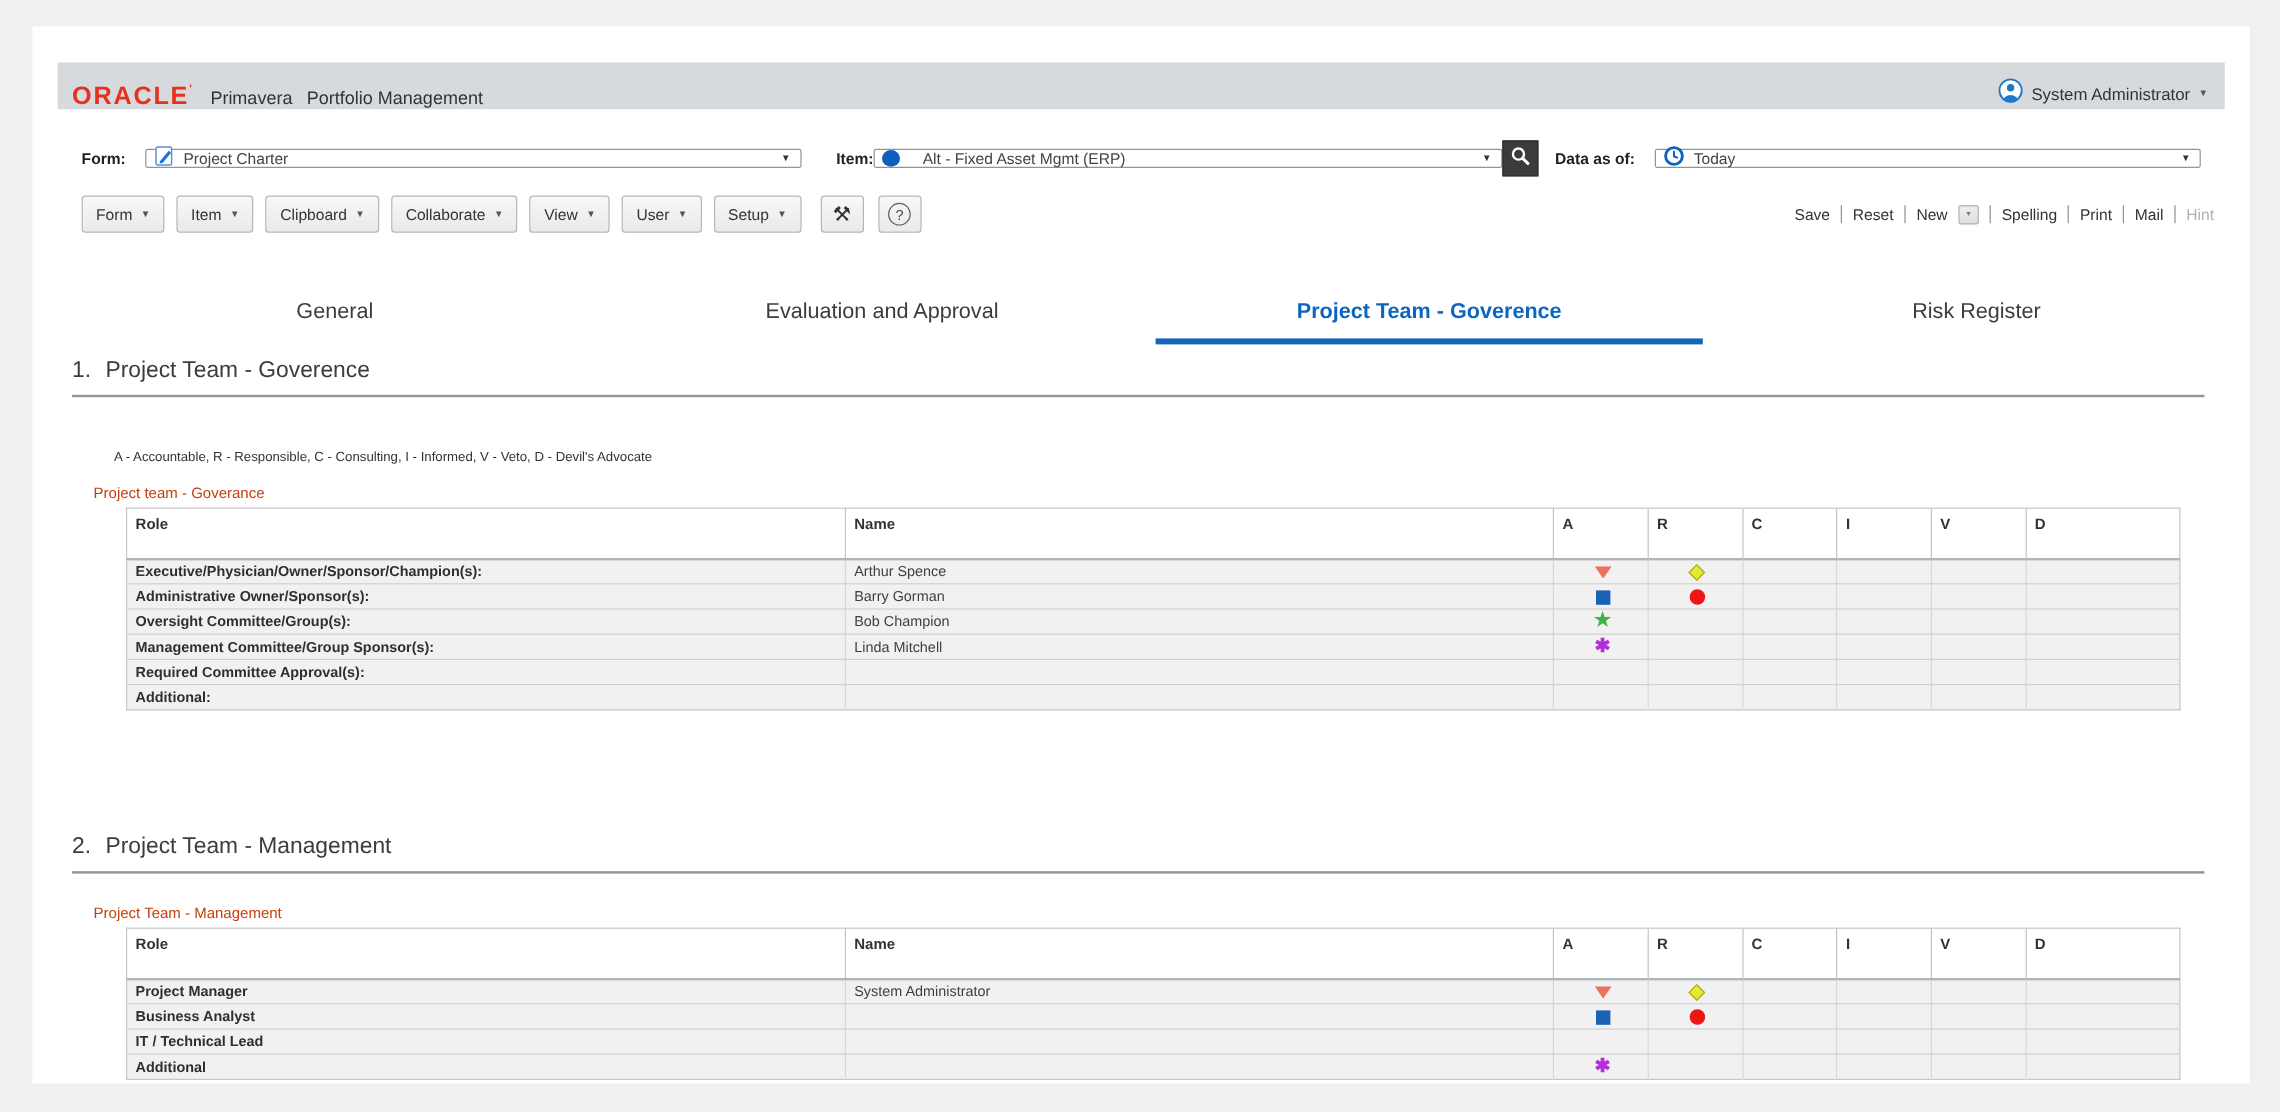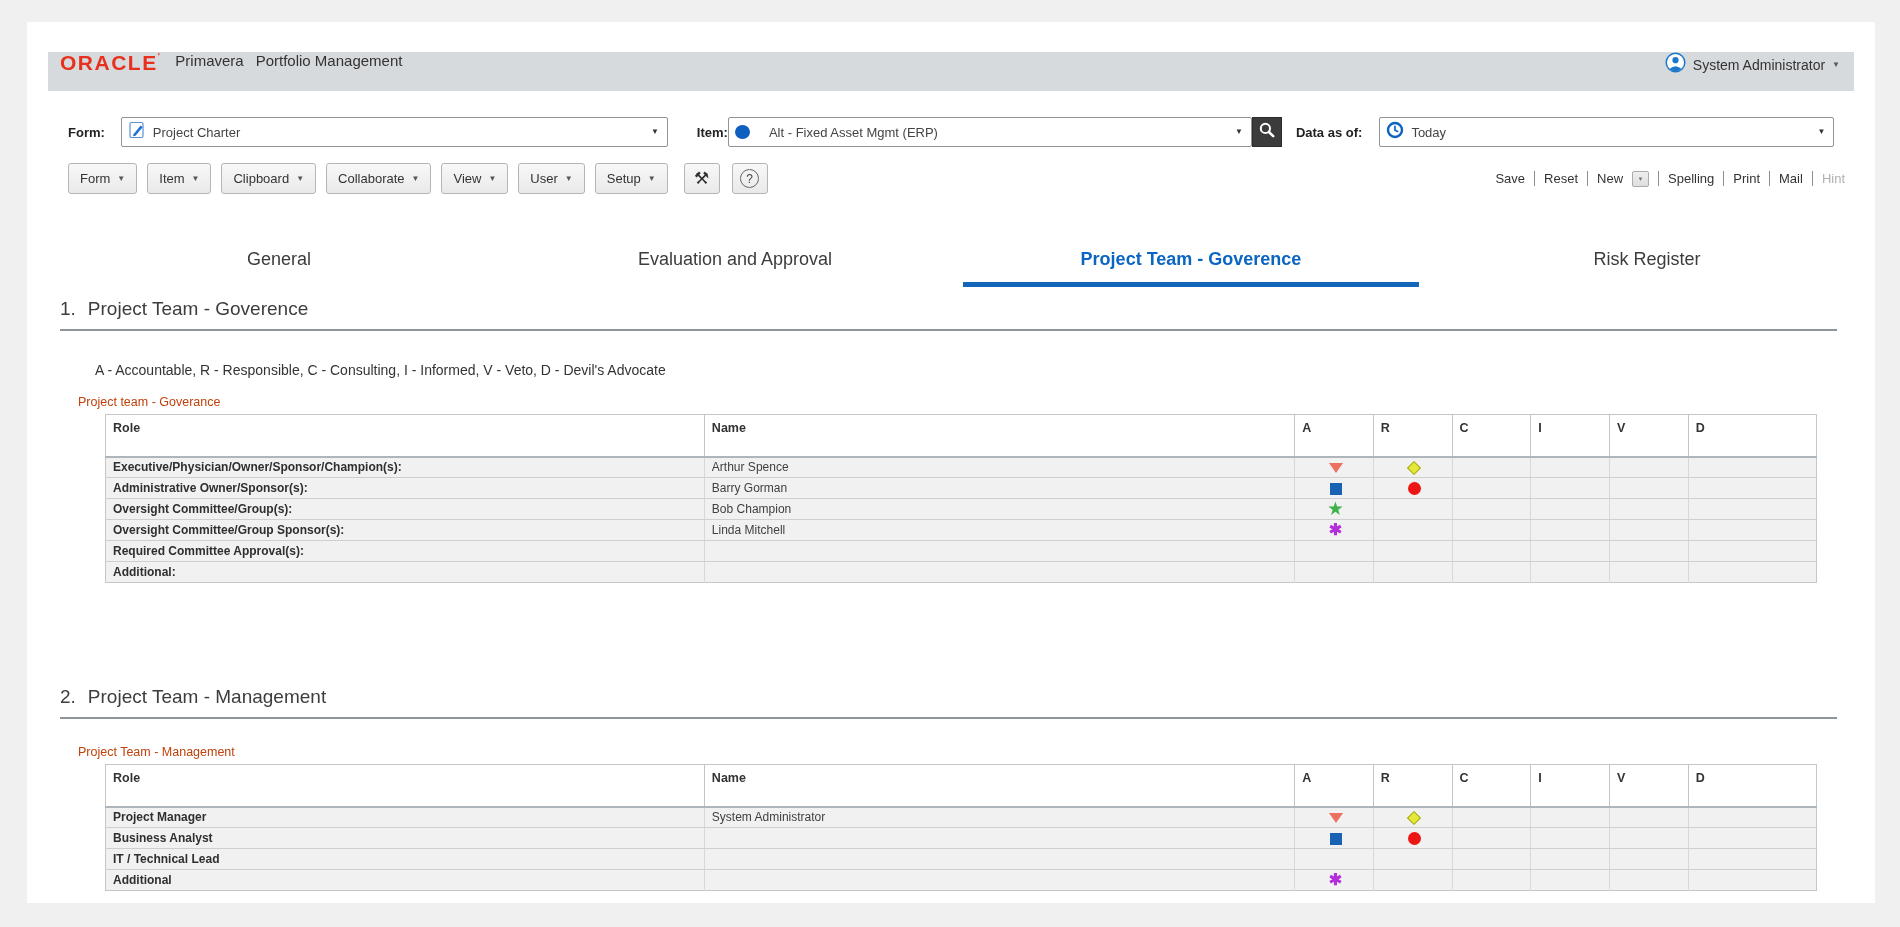--- a/index.html
+++ b/index.html
@@ -1,33 +1,33 @@
 <!DOCTYPE html>
 <html><head>
 <meta charset="utf-8">
 <style>
   * { margin:0; padding:0; box-sizing:border-box; }
   html,body { width:1900px; height:927px; }
   body { background:#f0f0f0; font-family:"Liberation Sans", sans-serif; color:#3a3a3a; }
   .page { position:absolute; left:27px; top:22px; width:1848px; height:881px; background:#ffffff; overflow:hidden; }
 
   
-  .topbar { margin:30px 21px 0 21px; height:39px; background:#d7dadd; display:flex; align-items:flex-start; padding:0 14px 0 12px; }
+  .topbar { margin:30px 21px 0 21px; height:39px; background:#d7dadd; display:flex; align-items:flex-end; padding:0 14px 0 12px; }
   .oracle-logo { color:#e8301e; font-weight:bold; font-size:21px; letter-spacing:1.5px; line-height:1; }
   .oracle-tm { font-size:9px; vertical-align:top; color:#e8301e; }
   .brand-primavera { font-size:15px; font-weight:normal; color:#333; margin-left:14px; }
   .brand-app { font-size:15px; color:#333; margin-left:12px; }
   .user-chip { margin-left:auto; display:flex; align-items:center; gap:7px; cursor:pointer; }
   .user-chip .name { font-size:14px; color:#333; }
   .caret { font-size:8px; color:#555; line-height:1; }
 
   
   .filter-row { margin:26px 30px 0 41px; display:flex; align-items:center; }
   .f-label { font-size:13px; font-weight:bold; color:#222; white-space:nowrap; }
-  .selbox { height:30px; background:#fff; border:1px solid #8f9499; border-radius:2px; display:flex; align-items:center; padding:0 8px 0 6px; gap:7px; cursor:pointer; }
+  .selbox { height:16px; background:#fff; border:1px solid #8f9499; border-radius:2px; display:flex; align-items:center; padding:0 8px 0 6px; gap:7px; cursor:pointer; }
   .selbox .val { font-size:13px; color:#444; flex:1; white-space:nowrap; overflow:hidden; }
   .selbox .caret { color:#333; }
   .w-form { width:547px; margin-left:16px; }
   .w-item { width:524px; margin-left:0;gap:19px; }
   .w-date { width:455px; margin-left:17px; }
   .gap-item { margin-left:29px; }
   .gap-date { margin-left:14px; }
   .search-btn { width:30px; height:30px; background:#3b3b3b; border:1px solid #2c2c2c; display:flex; align-items:center; justify-content:center; cursor:pointer; }
   .dot-icon { width:15px; height:14px; border-radius:50%; background:#0f5fbe; flex:0 0 auto; }
 
@@ -46,21 +46,21 @@
   .mini-drop .caret { font-size:6px; color:#777; }
 
   
   .tabs { margin:46px 0 0 24px; width:1824px; display:grid; grid-template-columns:repeat(4,1fr); }
   .tab { text-align:center; font-size:18px; color:#3c3c3c; padding:9px 0 12px 0; border-bottom:5px solid transparent; cursor:pointer; }
   .tab.active { color:#0b66c2; font-weight:bold; border-bottom-color:#1467b8; }
 
   
   .sec-head { margin:11px 38px 0 33px; padding:0 0 9px 0; border-bottom:2px solid #8f9499; font-size:19px; color:#3d3d3d; }
   .sec-num { margin-right:12px; }
-  .legend { margin:31px 0 0 68px; font-size:14px; color:#333; }
+  .legend { margin:44px 0 0 68px; font-size:11px; color:#333; }
   .tbl-label { margin:17px 0 5px 51px; font-size:12.5px; color:#c2410c; }
   .sec2-space { margin-top:103px; }
   .sec2-tbl-label { margin-top:26px; }
 
   
   table.grid { margin-left:78px; width:1712px; border-collapse:collapse; border:1px solid #c6c6c6; background:#fff; }
   table.grid th { height:42px; vertical-align:top; text-align:left; padding:6px 4px 0 7px; font-size:12.5px; font-weight:bold; color:#333; background:#fff; border-right:1px solid #c4c4c4; border-bottom:2px solid #aeb6bc; }
   table.grid th:last-child { border-right:none; }
   table.grid td { height:21px; background:#f1f1f1; border-right:1px solid #d8d8d8; border-top:1px solid #fbfbfb; border-bottom:1px solid #cfcfcf; font-size:12px; padding:0 4px 0 7px; }
   table.grid td:last-child { border-right:none; }
@@ -256,21 +256,21 @@
             <td class="role-cell">Oversight Committee/Group(s):</td>
             <td class="name-cell">Bob Champion</td>
             <td class="mark-cell"><span class="mk mk-glyph" style="color: rgb(61, 179, 73);">★</span></td>
             <td class="mark-cell"></td>
             <td class="mark-cell"></td>
             <td class="mark-cell"></td>
             <td class="mark-cell"></td>
             <td class="mark-cell"></td>
           </tr>
           <tr>
-            <td class="role-cell">Oversight Committee/Group Sponsor(s):</td>
+            <td class="role-cell">Management Committee/Group Sponsor(s):</td>
             <td class="name-cell">Linda Mitchell</td>
             <td class="mark-cell"><span class="mk mk-glyph" style="color: rgb(179, 45, 219);">✱</span></td>
             <td class="mark-cell"></td>
             <td class="mark-cell"></td>
             <td class="mark-cell"></td>
             <td class="mark-cell"></td>
             <td class="mark-cell"></td>
           </tr>
           <tr>
             <td class="role-cell">Required Committee Approval(s):</td>

